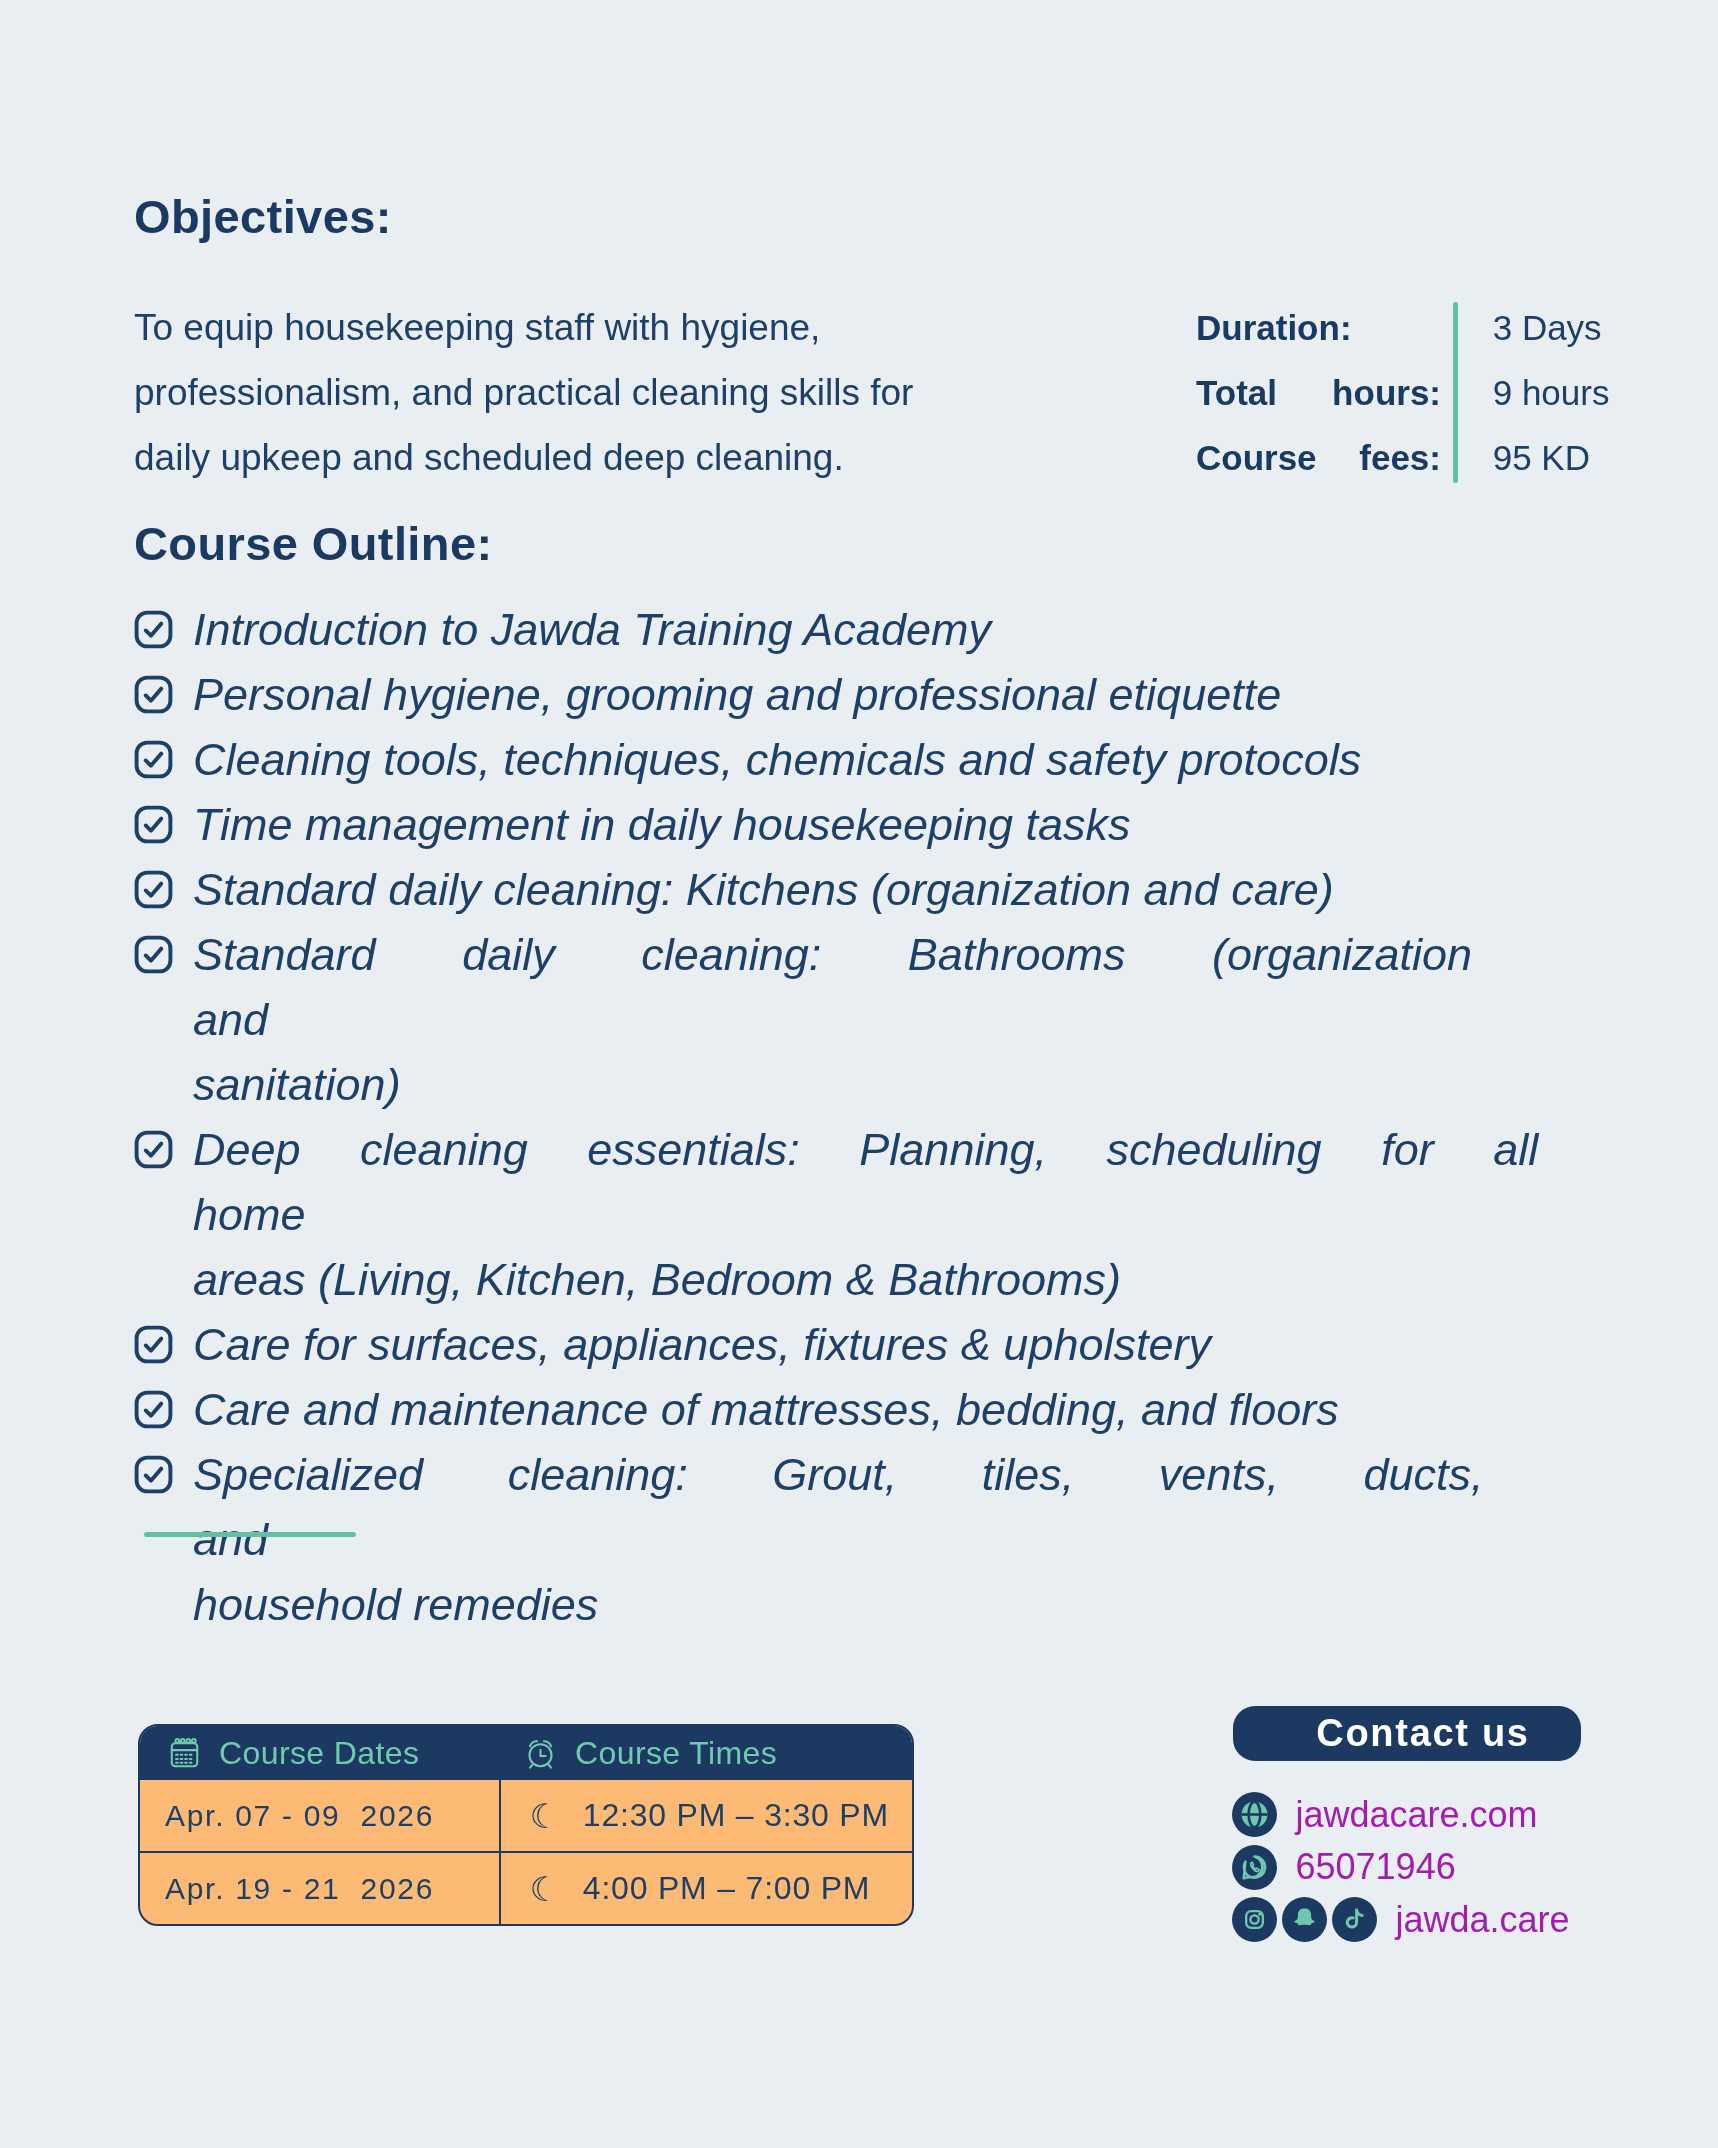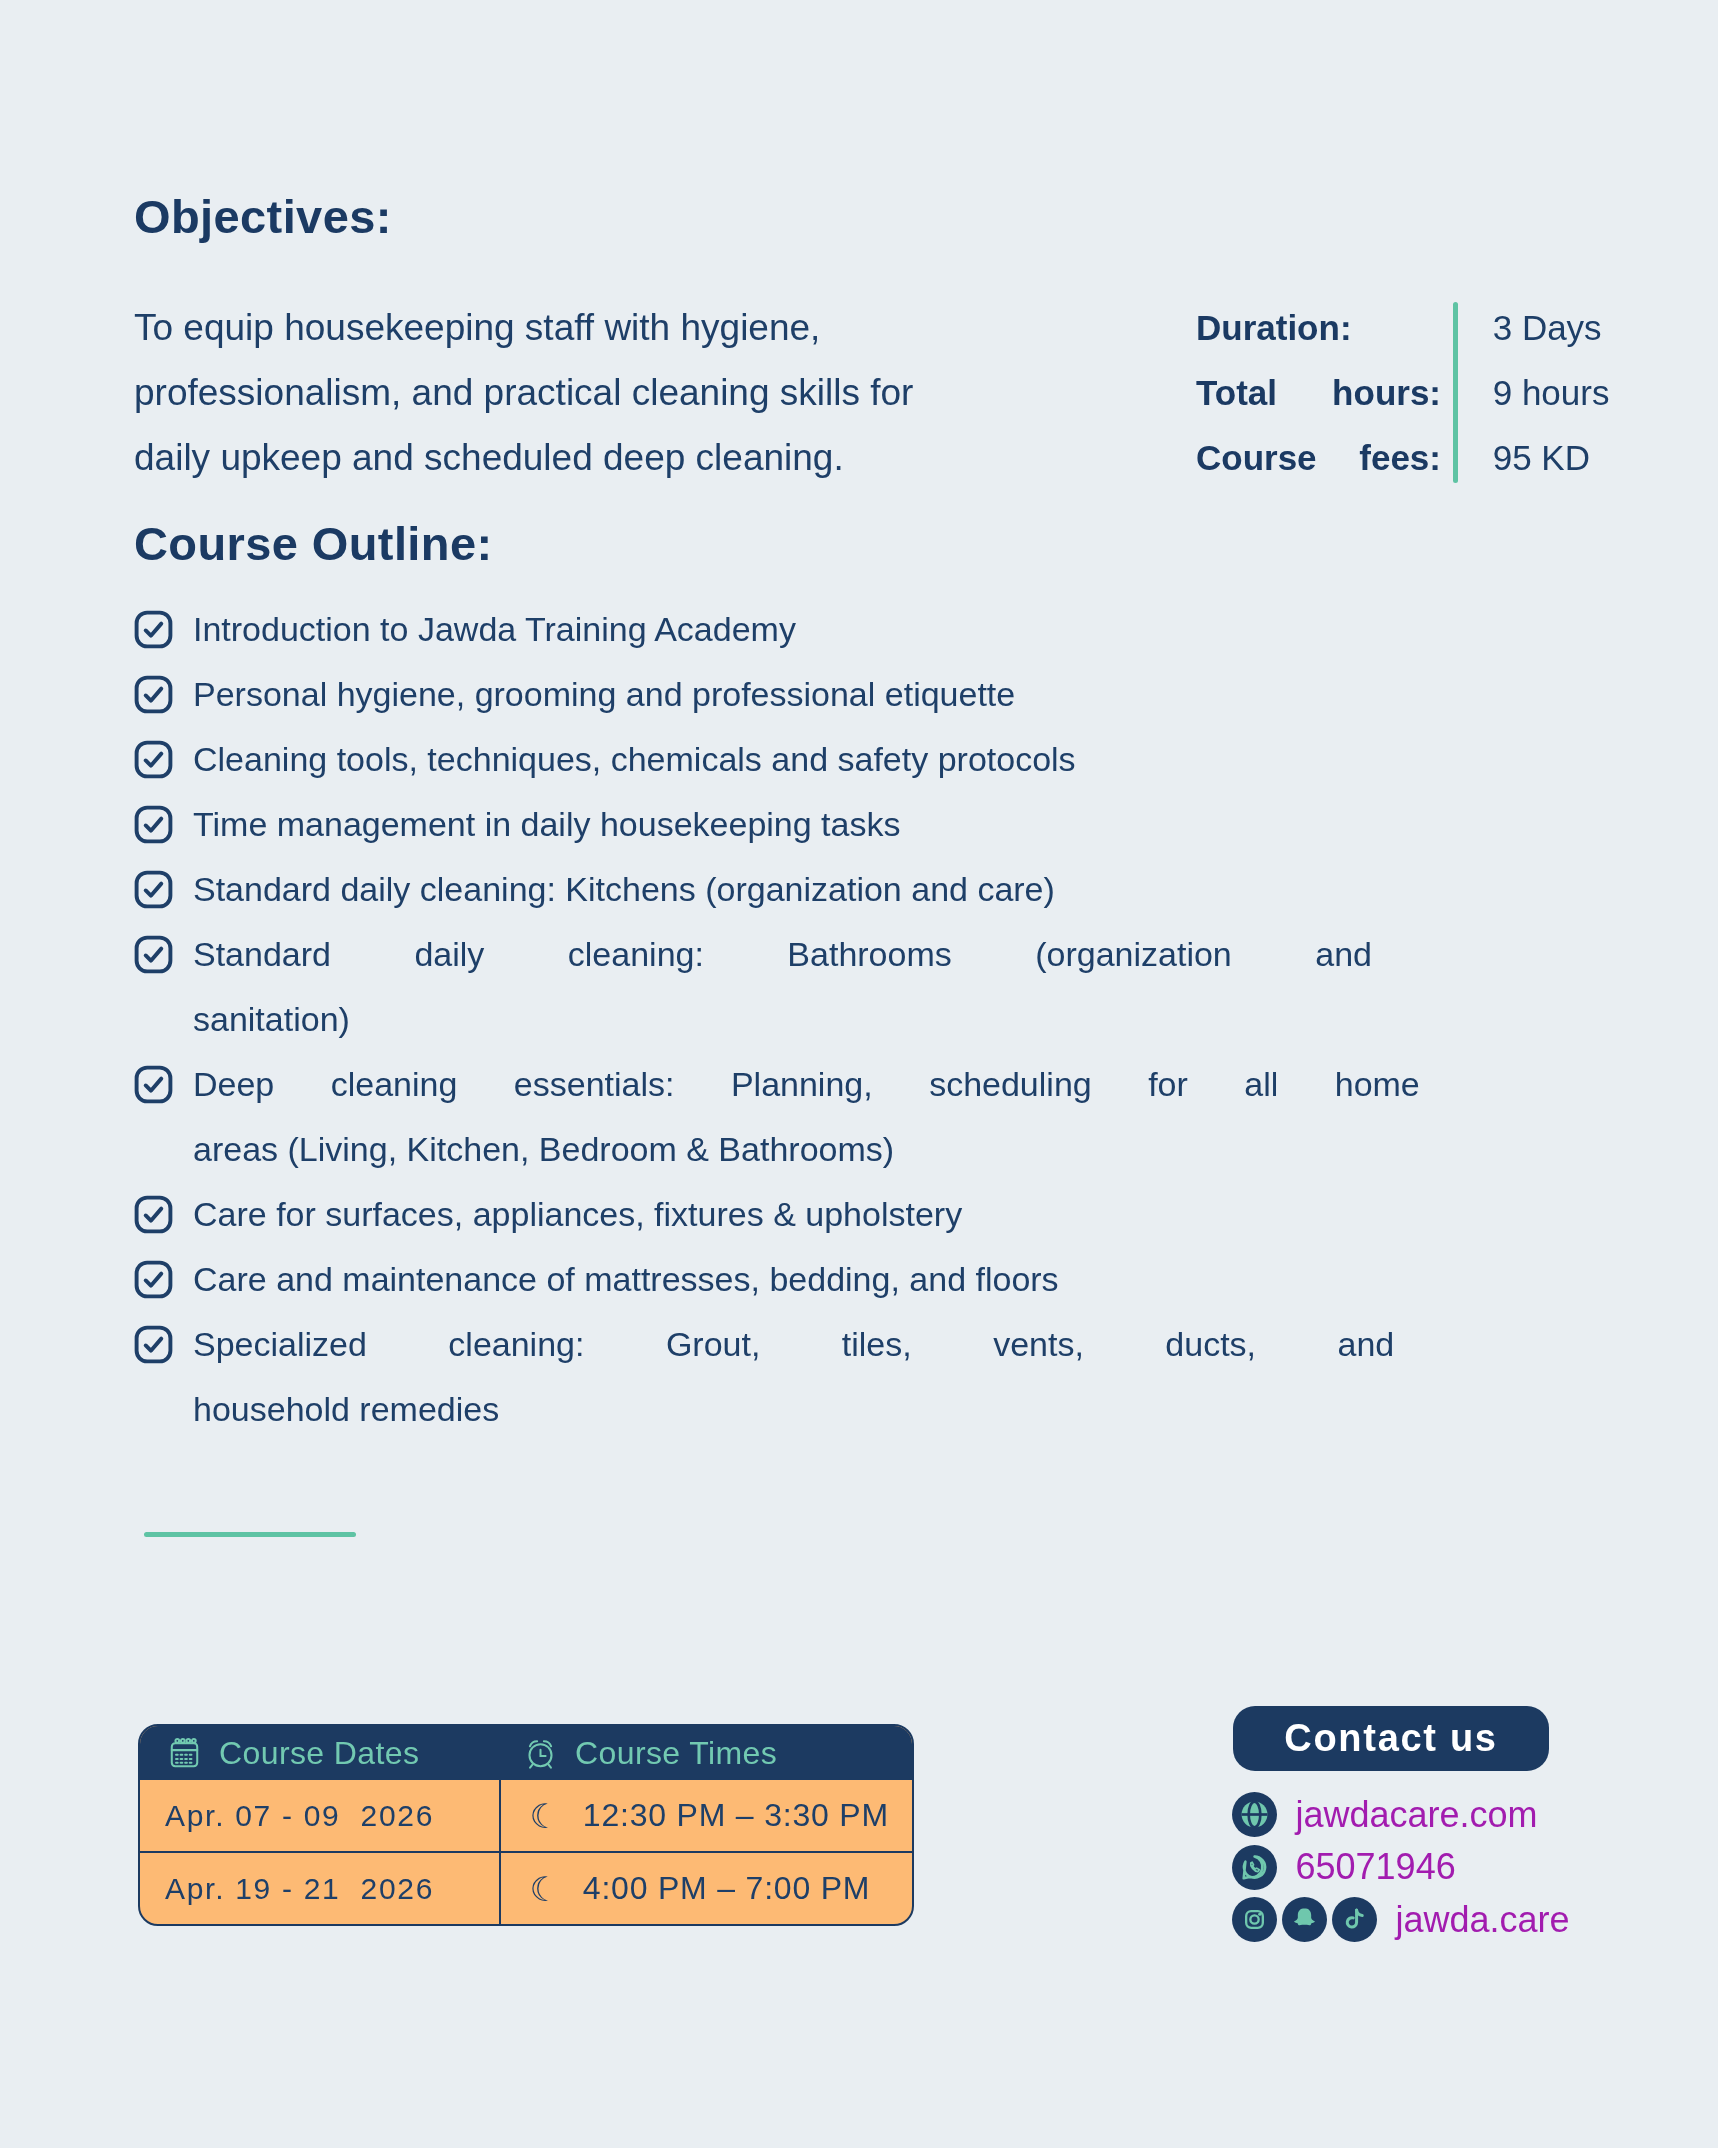--- a/index.html
+++ b/index.html
@@ -36,21 +36,21 @@
   .facts-labels .fact-label{text-align-last:justify;}
   .facts-divider{
     width:5px;background:#5ec3a4;border-radius:2.5px;
     margin:6.7px 0 6.7px 11.7px;
   }
   .facts-values{padding-left:35px;color:#1e3f68;white-space:nowrap;}
   
   #outline-list{
     position:absolute;left:134px;top:597px;width:1452px;
     list-style:none;margin:0;padding:0;
-    font-size:34px;line-height:65px;
+    font-size:45px;line-height:65px;font-style:italic;
   }
   #outline-list li{
     display:grid;grid-template-columns:39px 1fr;column-gap:20px;
     align-items:start;
   }
   #outline-list .cb{width:39px;height:39px;margin-top:13.4px;display:block;}
   #outline-list .txt{white-space:pre-line;text-align:left;}
   li.stretch-a .txt::first-line{word-spacing:74px;}
   li.stretch-b .txt::first-line{word-spacing:47px;}
   li.stretch-c .txt::first-line{word-spacing:72px;}
@@ -79,24 +79,24 @@
     width:361px;border-right:2.5px solid #1c3a61;padding-left:25px;
     font-size:30px;letter-spacing:1.7px;white-space:pre;text-align:center;
   }
   .cell.time{flex:1;padding-left:28.5px;gap:22px;font-size:32px;letter-spacing:0.8px;}
   .moon{
     font-family:"DejaVu Sans", sans-serif;
     font-size:34px;color:#1e3f68;line-height:1;
   }
   
   #contact-button{
-    position:absolute;left:1233px;top:1706px;width:316px;height:65px;
+    position:absolute;left:1233px;top:1706px;width:316px;height:55px;
     background:#1c3a61;border-radius:22px;
     display:flex;align-items:center;justify-content:center;
-    color:#ffffff;font-weight:bold;font-size:38px;letter-spacing:1.7px;
+    color:#ffffff;font-weight:bold;font-size:38px;letter-spacing:1.7px;padding-left:32px;
   }
   #contact-rows{
     position:absolute;left:1232px;top:1792px;
     display:flex;flex-direction:column;gap:7.6px;
     font-size:36px;color:#a21caf;
   }
   .contact-row{display:flex;align-items:center;gap:18.5px;height:45px;}
   .contact-row .icon{width:45px;height:45px;flex:0 0 45px;display:block;}
   .icon-strip{display:flex;gap:5px;align-items:center;}
   .hdr-icon{width:39px;height:39px;display:block;}

